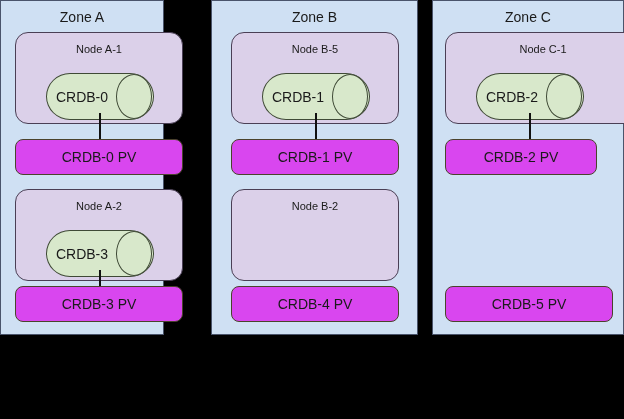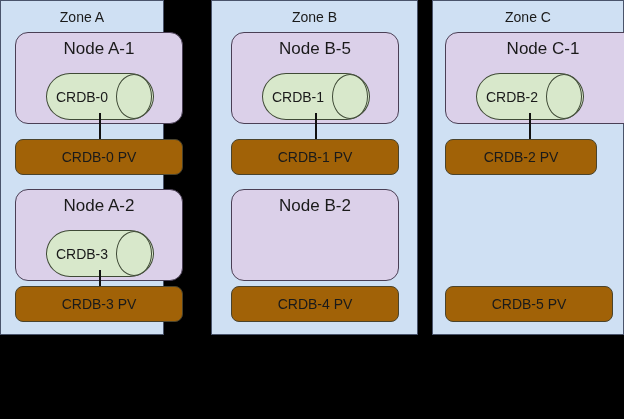--- a/index.html
+++ b/index.html
@@ -47,21 +47,21 @@
     border: 1.2px solid #4a3f55;
     border-radius: 13px;
     box-sizing: border-box;
   }
   .node-title {
     position: absolute;
     top: 8px;
     left: 0;
     width: 100%;
     text-align: center;
-    font-size: 17px;
+    font-size: 11px;
     color: #1a1a1a;
     line-height: 16px;
     white-space: nowrap;
   }
 
   
   .cyl {
     position: absolute;
     width: 108px;
     height: 47px;
@@ -97,21 +97,21 @@
     align-items: center;
     justify-content: center;
     font-size: 14px;
     color: #1a1a1a;
     white-space: nowrap;
   }
 
   .pv {
     position: absolute;
     height: 36px;
-    background: #a16207;
+    background: #d946ef;
     border: 1.2px solid #4a432c;
     border-radius: 8px;
     box-sizing: border-box;
     display: flex;
     align-items: center;
     justify-content: center;
     font-size: 14px;
     color: #1a1a1a;
     white-space: nowrap;
   }

